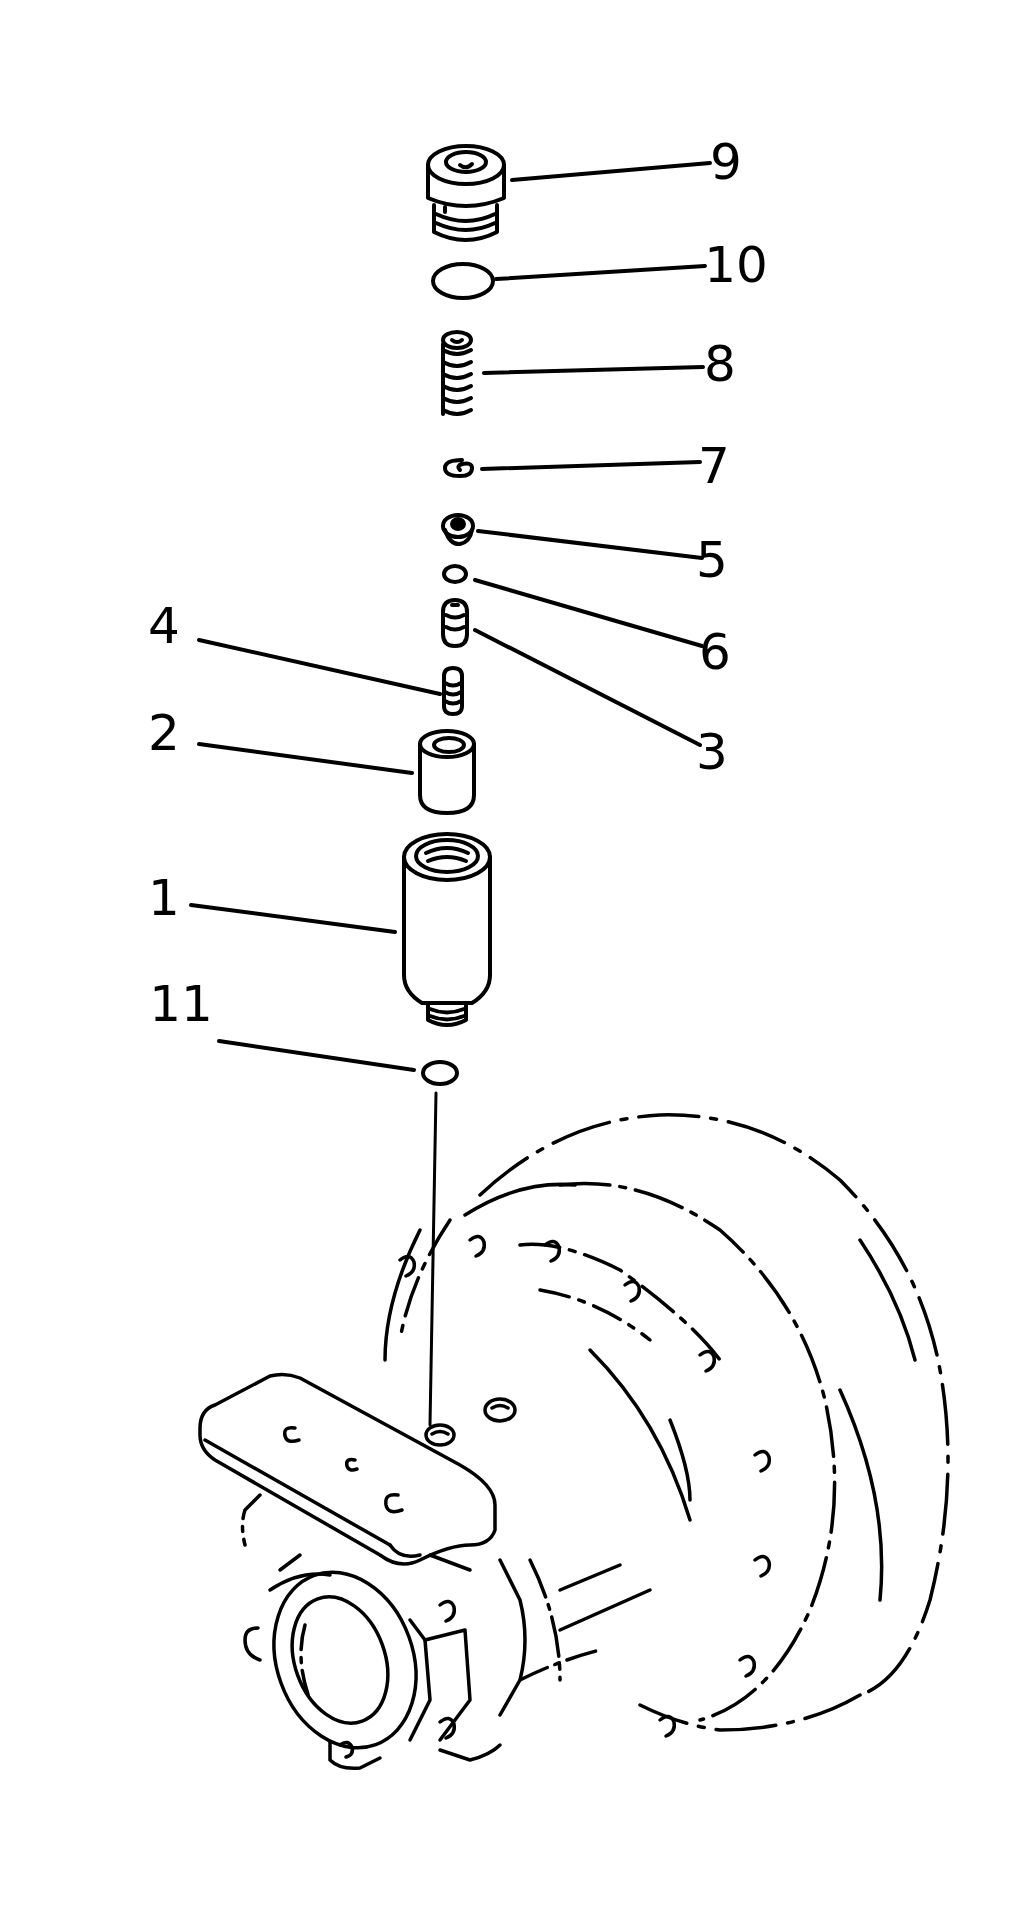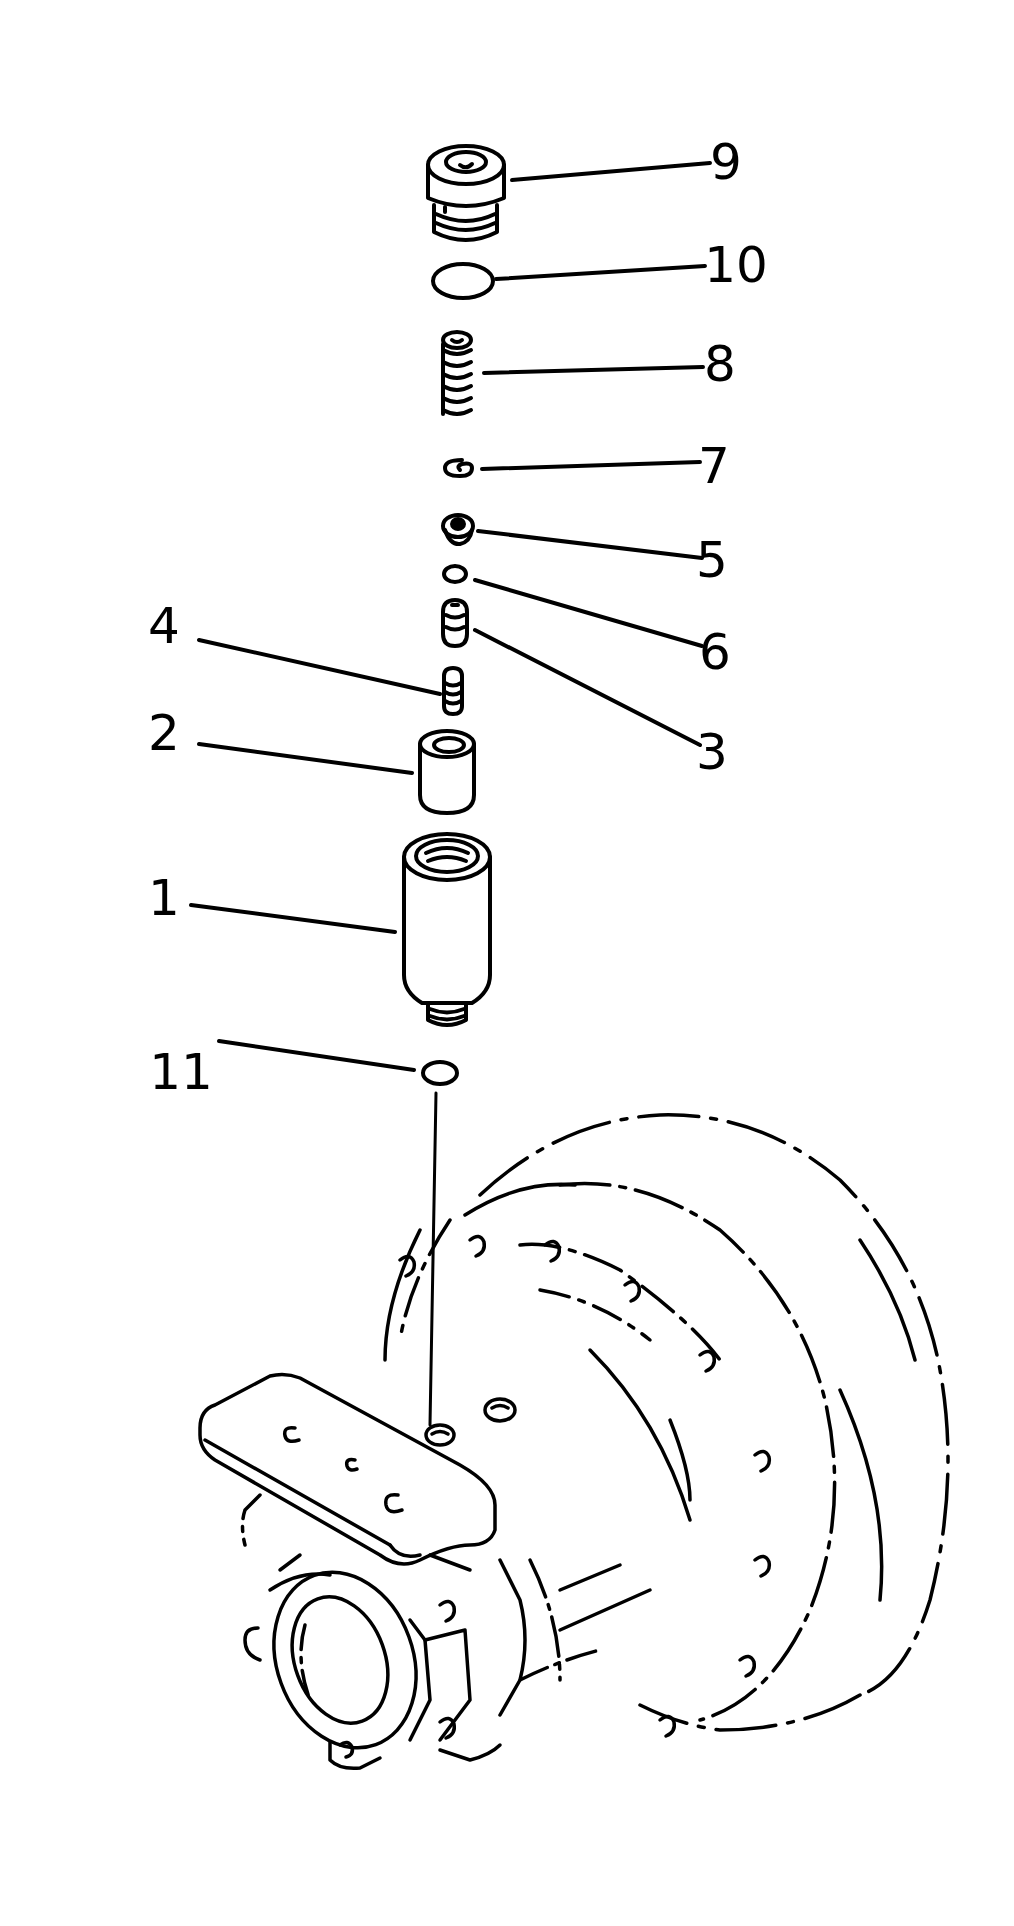--- a/index.html
+++ b/index.html
@@ -167,13 +167,13 @@
 <div class="callout-label" style="left:726px; top:162px;">9</div>
 <div class="callout-label" style="left:736px; top:265px;">10</div>
 <div class="callout-label" style="left:720px; top:364px;">8</div>
 <div class="callout-label" style="left:714px; top:466px;">7</div>
 <div class="callout-label" style="left:712px; top:560px;">5</div>
 <div class="callout-label" style="left:715px; top:652px;">6</div>
 <div class="callout-label" style="left:712px; top:752px;">3</div>
 <div class="callout-label" style="left:164px; top:626px;">4</div>
 <div class="callout-label" style="left:164px; top:733px;">2</div>
 <div class="callout-label" style="left:164px; top:898px;">1</div>
-<div class="callout-label" style="left:181px; top:1072px;">11</div>
+<div class="callout-label" style="left:181px; top:1004px;">11</div>
 
 </body></html>

